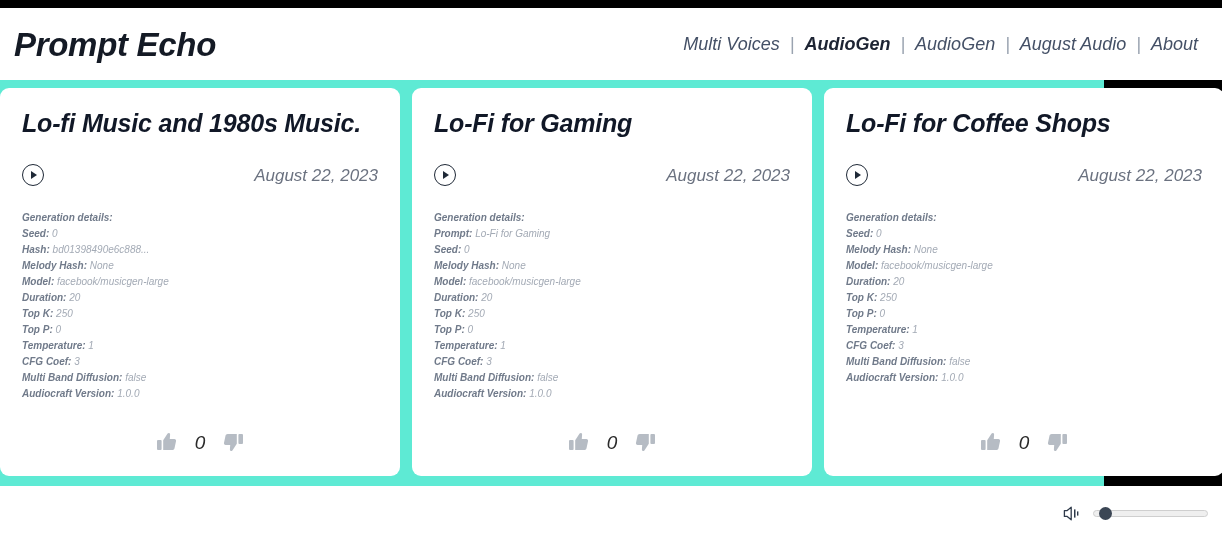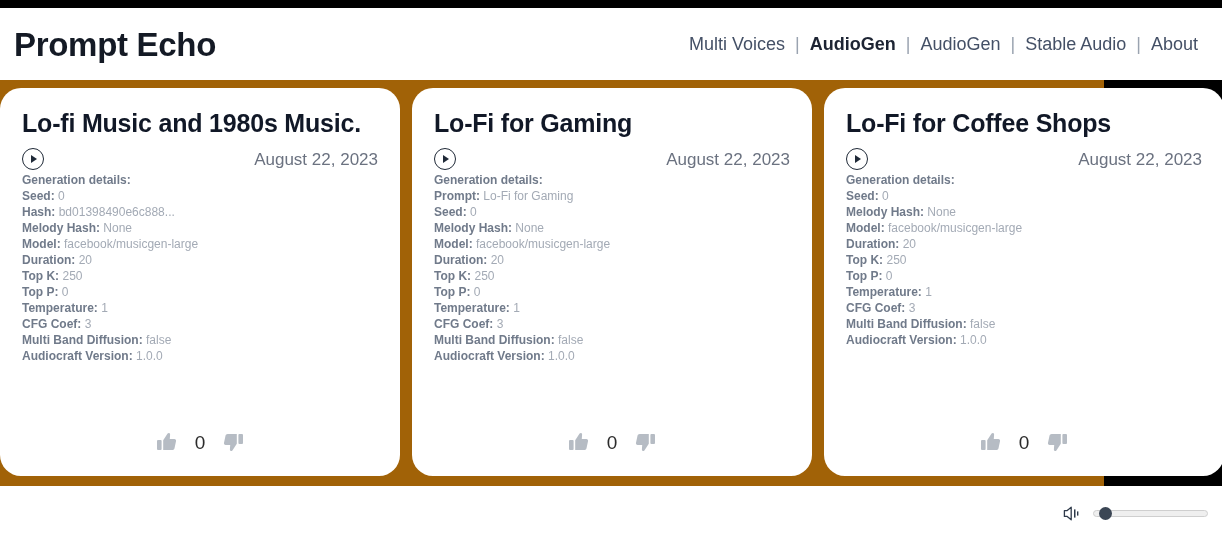--- a/index.html
+++ b/index.html
@@ -10,21 +10,22 @@
     width: 1222px;
     height: 540px;
     background: #000000;
     font-family: "Liberation Sans", sans-serif;
     overflow: hidden;
   }
   .page {
     position: relative;
     width: 1104px;
     height: 540px;
-    background: #a16207;
+    background: #5eead4;
+    font-style: italic;
   }
 
   
   .top-strip {
     position: absolute;
     top: 0; left: 0;
     width: 1222px;
     height: 8px;
     background: #000000;
   }
@@ -81,41 +82,41 @@
     left: 0;
     width: 1240px;
     height: 388px;
     display: flex;
     gap: 12px;
   }
   .card {
     width: 400px;
     flex: 0 0 400px;
     background: #ffffff;
-    border-radius: 21px;
+    border-radius: 9px;
     box-sizing: border-box;
     padding: 14px 22px 10px 22px;
     display: flex;
     flex-direction: column;
     position: relative;
   }
   .card-title {
     font-size: 25px;
     font-weight: bold;
     color: #111827;
     letter-spacing: -0.2px;
     margin: 6px 0 0 0;
     line-height: 1.2;
     white-space: nowrap;
   }
   .card-subrow {
     display: flex;
     align-items: center;
     justify-content: space-between;
-    margin-top: 8px;
+    margin-top: 24px;
     height: 26px;
   }
   .play-btn {
     width: 22px;
     height: 22px;
     border: 1.6px solid #1f2937;
     border-radius: 50%;
     display: flex;
     align-items: center;
     justify-content: center;
@@ -128,21 +129,22 @@
     border-top: 4px solid transparent;
     border-bottom: 4px solid transparent;
     margin-left: 2px;
   }
   .card-date {
     font-size: 17px;
     color: #6b7280;
     line-height: 1;
   }
   .details {
-    font-size: 12px;
+    margin-top: 22px;
+    font-size: 10px;
     line-height: 16px;
     color: #9aa1ad;
   }
   .details .d-head {
     font-weight: bold;
     color: #707a8a;
   }
   .d-row { white-space: nowrap; }
   .d-label {
     font-weight: bold;
@@ -228,21 +230,21 @@
 
   <div class="header">
     <div class="brand">Prompt Echo</div>
     <div class="nav">
         <a class="nav-link">Multi Voices</a>
         <span class="nav-sep">|</span>
         <a class="nav-link active">AudioGen</a>
         <span class="nav-sep">|</span>
         <a class="nav-link">AudioGen</a>
         <span class="nav-sep">|</span>
-        <a class="nav-link">Stable Audio</a>
+        <a class="nav-link">August Audio</a>
         <span class="nav-sep">|</span>
         <a class="nav-link">About</a>
       </div>
   </div>
 
   <div class="cards">
       <div class="card">
         <div class="card-title">Lo-fi Music and 1980s Music.</div>
         <div class="card-subrow">
           <div class="play-btn">

